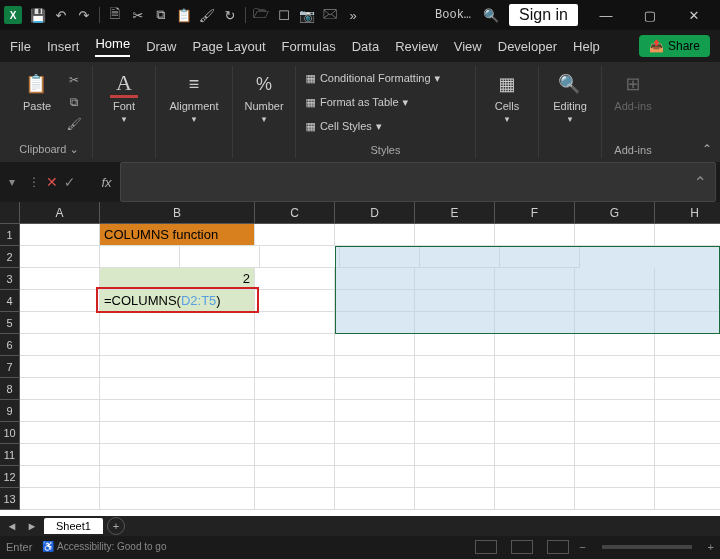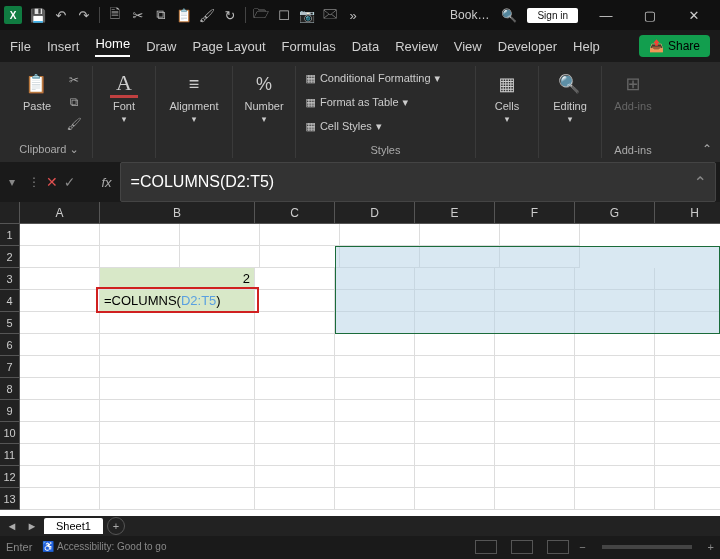--- a/index.html
+++ b/index.html
@@ -3,23 +3,23 @@
 <meta charset="utf-8">
 <style>
   * { box-sizing: border-box; margin: 0; padding: 0; }
   html, body { width: 720px; height: 559px; overflow: hidden; font-family: "Segoe UI", Arial, sans-serif; background: #1a1a1a; color: #e0e0e0; font-size: 12px; }
   .titlebar { height: 30px; background: #111; display: flex; align-items: center; padding: 0 4px; }
   .titlebar .app-icon { width: 18px; height: 18px; background: #107c41; border-radius: 2px; display: flex; align-items: center; justify-content: center; font-size: 10px; color: #fff; font-weight: bold; margin-right: 6px; }
   .qat { display: flex; align-items: center; gap: 3px; }
   .qat .q { width: 20px; height: 20px; display: flex; align-items: center; justify-content: center; color: #bbb; font-size: 13px; }
   .qat .sep { width: 1px; height: 16px; background: #444; margin: 0 2px; }
   .titlebar .spacer { flex: 1; }
-  .titlebar .doc { color: #ccc; font-size: 12px; margin-right: 10px; }
+  .titlebar .doc { color: #ccc; font-size: 12px; margin-right: 10px; font-family: Liberation Mono, monospace; }
   .titlebar .search { width: 20px; height: 20px; display:flex; align-items:center; justify-content:center; color:#ccc; font-size:13px; margin-right:8px;}
-  .signin { background: #fff; color: #111; padding: 2px 10px; border-radius: 2px; font-size: 10px; margin-right: 6px; }
+  .signin { background: #fff; color: #111; padding: 2px 10px; border-radius: 2px; font-size: 16px; margin-right: 6px; }
   .winbtn { width: 44px; height: 30px; display: flex; align-items: center; justify-content: center; color: #ccc; font-size: 13px; }
   .tabs { height: 32px; background: #1a1a1a; display: flex; align-items: center; padding: 0 10px; gap: 16px; color: #d0d0d0; font-size: 13px; justify-content: flex-end; }
   .tabs .tab.active { border-bottom: 2px solid #fff; color: #fff; padding-bottom: 4px; }
   .tabs .spacer { flex: 1; }
   .share { background: #129e4e; color: #000; padding: 4px 10px; border-radius: 4px; display: flex; align-items: center; gap: 4px; font-size: 12px; }
   .ribbon { height: 100px; background: #2a2a2a; display: flex; padding: 4px 6px; position: relative; }
   .group { display: flex; flex-direction: column; align-items: center; justify-content: space-between; padding: 0 8px; border-right: 1px solid #3a3a3a; }
   .group:last-child { border-right: none; }
   .group-inner { display: flex; align-items: flex-start; gap: 4px; flex: 1; padding-top: 4px;}
   .group-label { font-size: 11px; color: #aaa; padding-bottom: 2px; }
@@ -219,21 +219,20 @@
 
 <div class="namebox-row">
   <div class="nb-dd">▾</div>
   <div class="fb-btns">
     <div style="color:#888;">⋮</div>
     <div class="x">✕</div>
     <div class="chk">✓</div>
     <div class="fx">fx</div>
   </div>
   <div class="formula-bar">
-    <span><span>=COLUMNS(</span><span>D2:T5</span><span>)</span></span>
     <div class="exp">⌃</div>
   </div>
 </div>
 
 <div class="sheet-area">
   <div class="corner"></div>
   <div class="colheads">
     <div class="ch">A</div>
     <div class="ch wide">B</div>
     <div class="ch">C</div>
@@ -255,20 +254,21 @@
     <div class="rh">9</div>
     <div class="rh">10</div>
     <div class="rh">11</div>
     <div class="rh">12</div>
     <div class="rh">13</div>
   </div>
   <div class="grid">
 
     <div class="grow">
       <div class="cell"></div>
+      <div class="cell wide header-orange">COLUMNS function</div>
       <div class="cell"></div>
         <div class="cell"></div>
         <div class="cell"></div>
         <div class="cell"></div>
         <div class="cell"></div>
         <div class="cell"></div>
     </div>
 
     <div class="grow">
       <div class="cell"></div>

